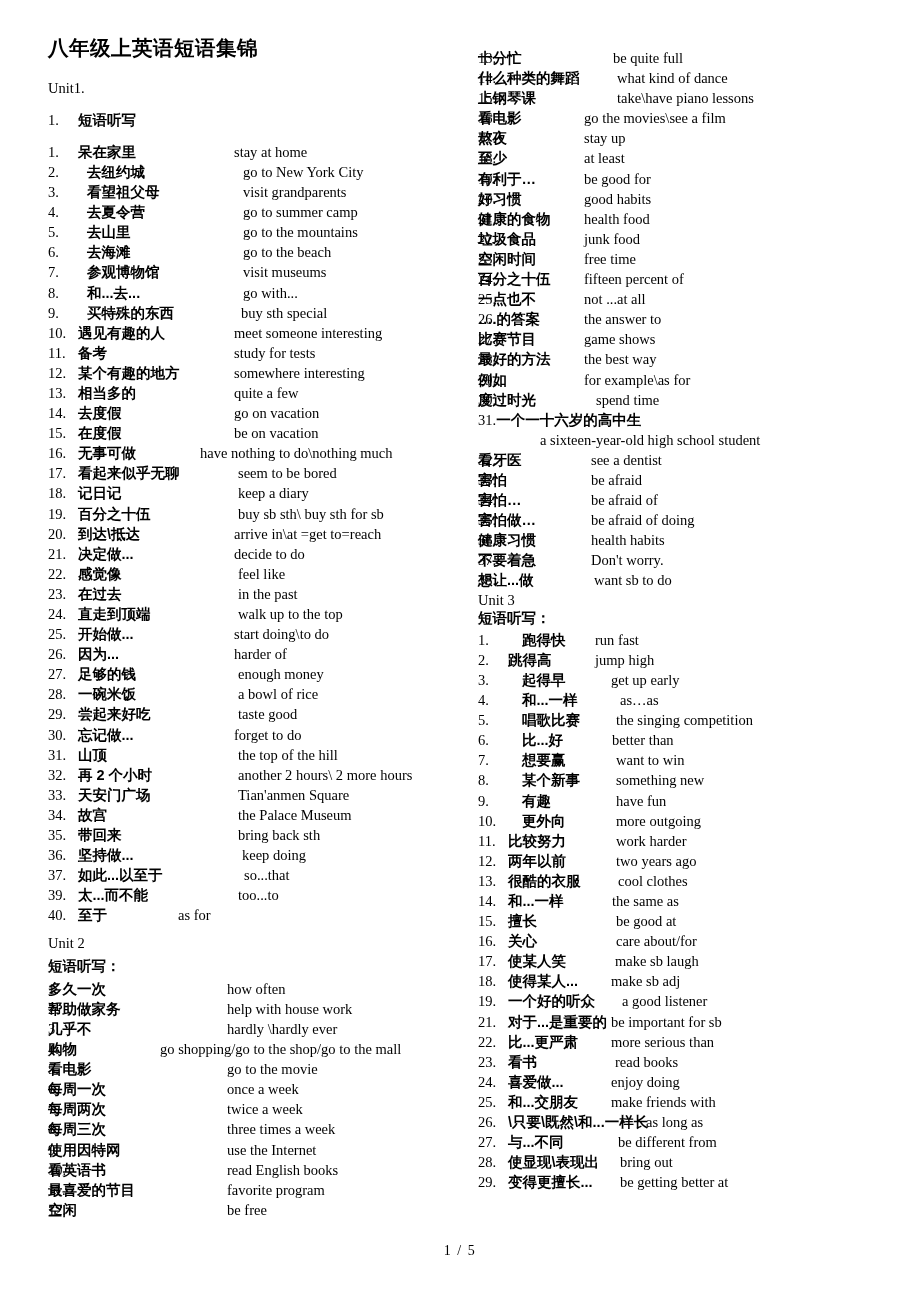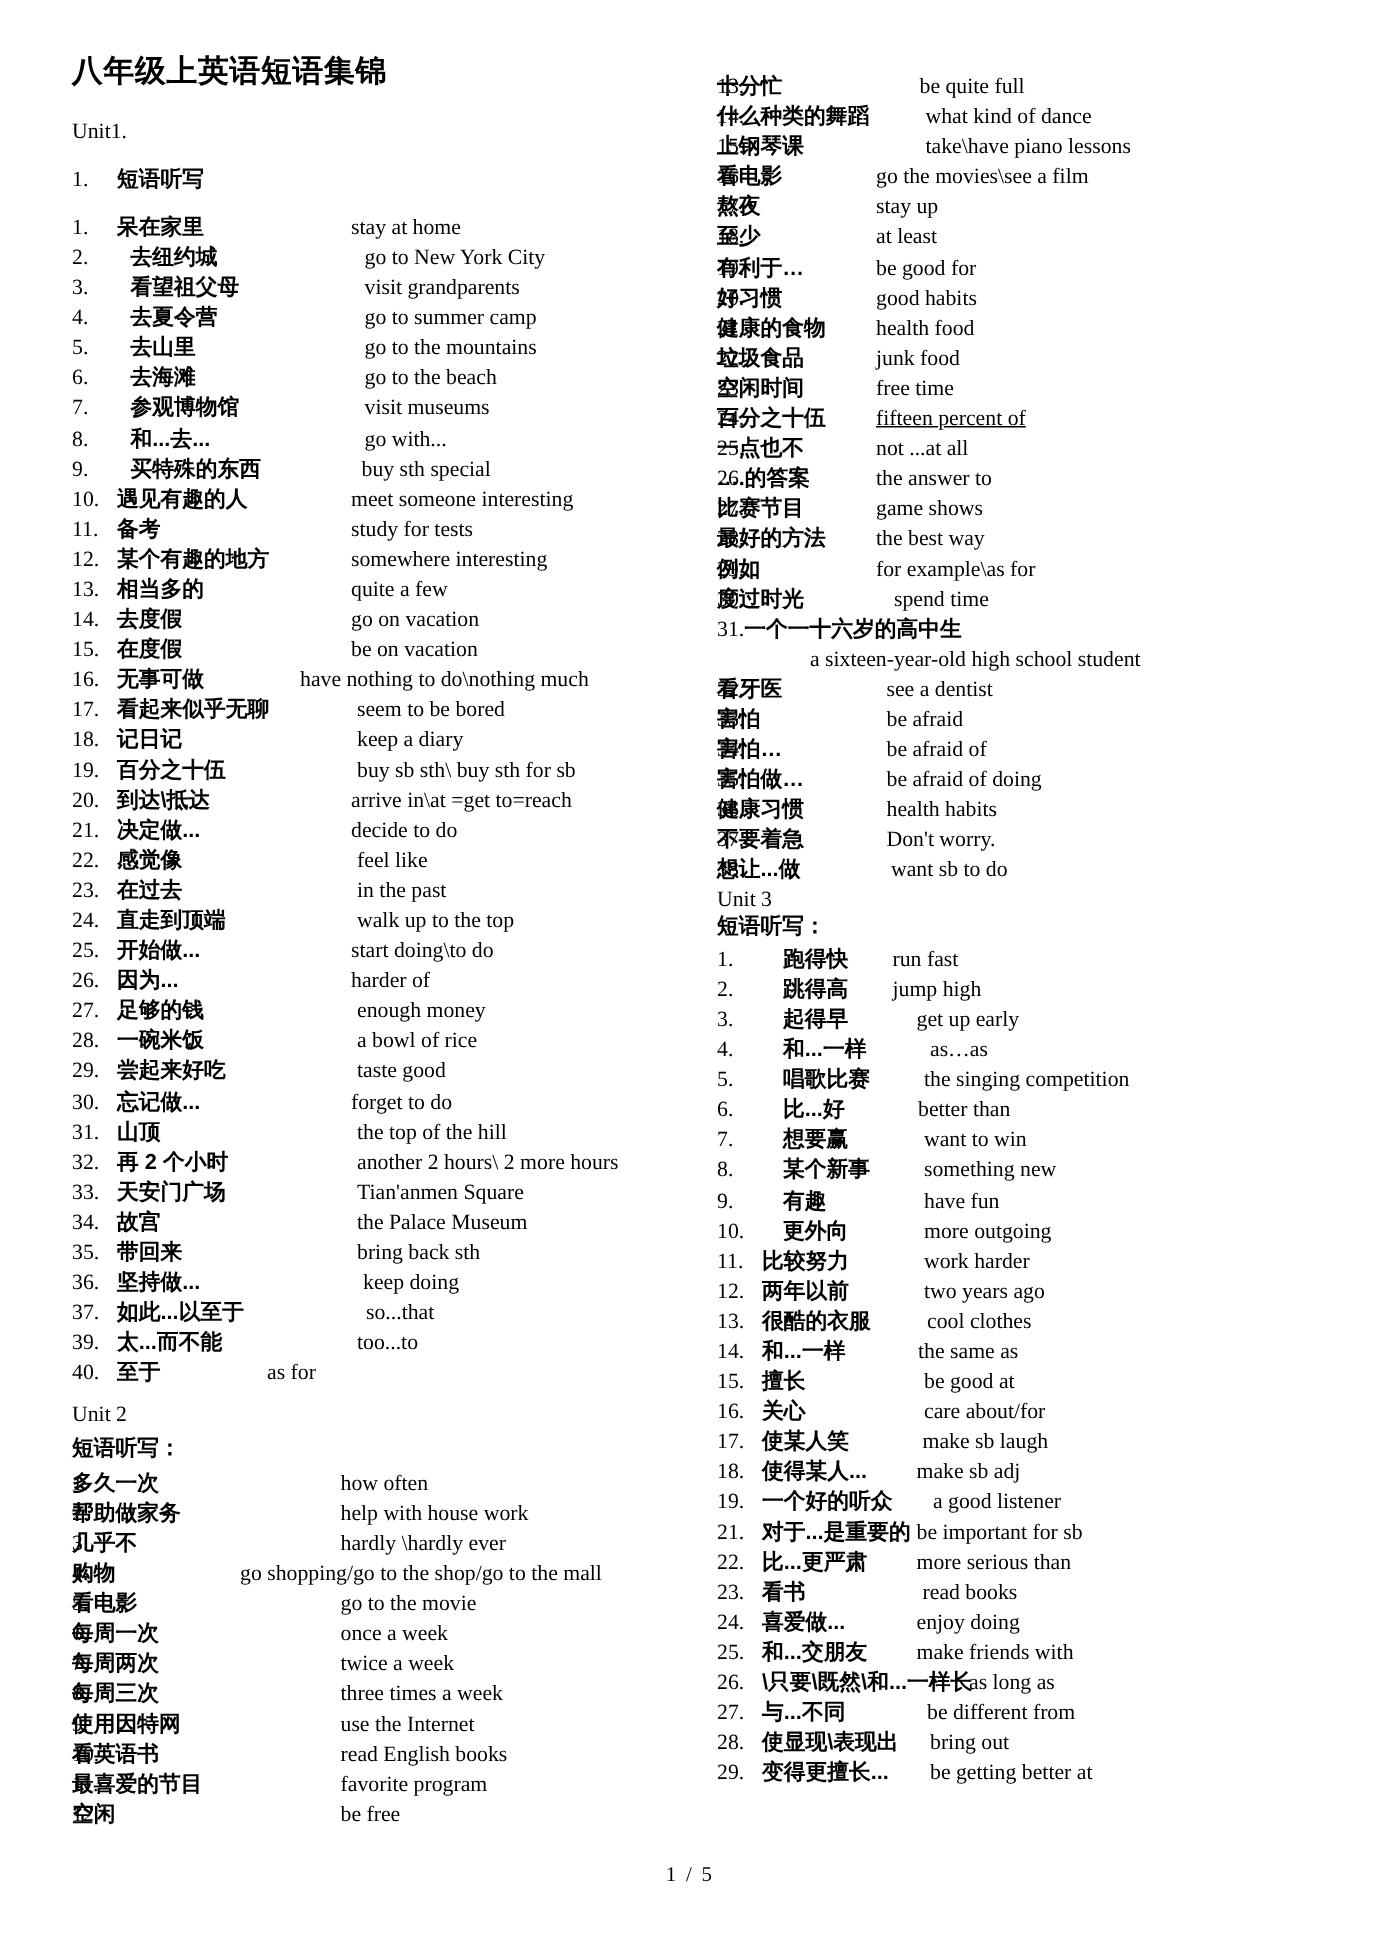--- a/index.html
+++ b/index.html
@@ -203,21 +203,21 @@
         <div class="row"><span class="num" style="width: 0px;">14.</span><span class="cn">什么种类的舞蹈</span><span class="en" style="position: absolute; left: 139px; top: 0px;">what kind of dance</span></div>
         <div class="row"><span class="num" style="width: 0px;">15.</span><span class="cn">上钢琴课</span><span class="en" style="position: absolute; left: 139px; top: 0px;">take\have piano lessons</span></div>
         <div class="row"><span class="num" style="width: 0px;">16.</span><span class="cn">看电影</span><span class="en" style="position: absolute; left: 106px; top: 0px;">go the movies\see a film</span></div>
         <div class="row"><span class="num" style="width: 0px;">17.</span><span class="cn">熬夜</span><span class="en" style="position: absolute; left: 106px; top: 0px;">stay up</span></div>
         <div class="row"><span class="num" style="width: 0px;">18.</span><span class="cn">至少</span><span class="en" style="position: absolute; left: 106px; top: 0px;">at least</span></div>
         <div class="row"><span class="num" style="width: 0px;">19.</span><span class="cn">有利于…</span><span class="en" style="position: absolute; left: 106px; top: 0px;">be good for</span></div>
         <div class="row"><span class="num" style="width: 0px;">20.</span><span class="cn">好习惯</span><span class="en" style="position: absolute; left: 106px; top: 0px;">good habits</span></div>
         <div class="row"><span class="num" style="width: 0px;">21.</span><span class="cn">健康的食物</span><span class="en" style="position: absolute; left: 106px; top: 0px;">health food</span></div>
         <div class="row"><span class="num" style="width: 0px;">22.</span><span class="cn">垃圾食品</span><span class="en" style="position: absolute; left: 106px; top: 0px;">junk food</span></div>
         <div class="row"><span class="num" style="width: 0px;">23.</span><span class="cn">空闲时间</span><span class="en" style="position: absolute; left: 106px; top: 0px;">free time</span></div>
-        <div class="row"><span class="num" style="width: 0px;">24.</span><span class="cn">百分之十伍</span><span class="en" style="position: absolute; left: 106px; top: 0px; text-decoration: underline;">fifteen percent of</span></div>
+        <div class="row"><span class="num" style="width: 0px;">24.</span><span class="cn">百分之十伍</span><span class="en" style="position: absolute; left: 106px; top: 0px;">fifteen percent of</span></div>
         <div class="row"><span class="num" style="width: 0px;">25.</span><span class="cn">一点也不</span><span class="en" style="position: absolute; left: 106px; top: 0px;">not ...at all</span></div>
         <div class="row"><span class="num" style="width: 0px;">26.</span><span class="cn">….的答案</span><span class="en" style="position: absolute; left: 106px; top: 0px;">the answer to</span></div>
         <div class="row"><span class="num" style="width: 0px;">27.</span><span class="cn">比赛节目</span><span class="en" style="position: absolute; left: 106px; top: 0px;">game shows</span></div>
         <div class="row"><span class="num" style="width: 0px;">28.</span><span class="cn">最好的方法</span><span class="en" style="position: absolute; left: 106px; top: 0px;">the best way</span></div>
         <div class="row"><span class="num" style="width: 0px;">29.</span><span class="cn">例如</span><span class="en" style="position: absolute; left: 106px; top: 0px;">for example\as for</span></div>
         <div class="row"><span class="num" style="width: 0px;">30.</span><span class="cn">度过时光</span><span class="en" style="position: absolute; left: 90px; top: 0px; margin-left: 28px;">spend time</span></div>
       </div>
 
     <div id="item31-block">
         <div class="row"><span class="num">31.</span><span class="cn">一个一十六岁的高中生</span></div>
@@ -235,21 +235,21 @@
       </div>
 
     <div class="unit-label">Unit 3</div>
 
     <div class="section-head">短语听写：</div>
 
     <div style="height:3px"></div>
 
     <div id="unit3-list">
         <div class="row"><span class="num" style="width: 30px;">1.</span><span class="cn" style="margin-left: 14px;">跑得快</span><span class="en" style="position: absolute; left: 117px; top: 0px;">run fast</span></div>
-        <div class="row"><span class="num" style="width: 30px;">2.</span><span class="cn" style="margin-left: 14px;">跳得高</span><span class="en" style="position: absolute; left: 117px; top: 0px;">jump high</span></div>
+        <div class="row"><span class="num" style="width: 30px;">2.</span><span class="cn" style="">跳得高</span><span class="en" style="position: absolute; left: 117px; top: 0px;">jump high</span></div>
         <div class="row"><span class="num" style="width: 30px;">3.</span><span class="cn" style="margin-left: 14px;">起得早</span><span class="en" style="position: absolute; left: 117px; top: 0px; margin-left: 16px;">get up early</span></div>
         <div class="row"><span class="num" style="width: 30px;">4.</span><span class="cn" style="margin-left: 14px;">和...一样</span><span class="en" style="position: absolute; left: 142px; top: 0px;">as…as</span></div>
         <div class="row"><span class="num" style="width: 30px;">5.</span><span class="cn" style="margin-left: 14px;">唱歌比赛</span><span class="en" style="position: absolute; left: 138px; top: 0px;">the singing competition</span></div>
         <div class="row"><span class="num" style="width: 30px;">6.</span><span class="cn" style="margin-left: 14px;">比...好</span><span class="en" style="position: absolute; left: 134px; top: 0px;">better than</span></div>
         <div class="row"><span class="num" style="width: 30px;">7.</span><span class="cn" style="margin-left: 14px;">想要赢</span><span class="en" style="position: absolute; left: 138px; top: 0px;">want to win</span></div>
         <div class="row"><span class="num" style="width: 30px;">8.</span><span class="cn" style="margin-left: 14px;">某个新事</span><span class="en" style="position: absolute; left: 138px; top: 0px;">something new</span></div>
         <div class="row"><span class="num" style="width: 30px;">9.</span><span class="cn" style="margin-left: 14px;">有趣</span><span class="en" style="position: absolute; left: 138px; top: 0px;">have fun</span></div>
         <div class="row"><span class="num" style="width: 30px;">10.</span><span class="cn" style="margin-left: 14px;">更外向</span><span class="en" style="position: absolute; left: 138px; top: 0px;">more outgoing</span></div>
         <div class="row"><span class="num" style="width: 30px;">11.</span><span class="cn">比较努力</span><span class="en" style="position: absolute; left: 138px; top: 0px;">work harder</span></div>
         <div class="row"><span class="num" style="width: 30px;">12.</span><span class="cn">两年以前</span><span class="en" style="position: absolute; left: 138px; top: 0px;">two years ago</span></div>

